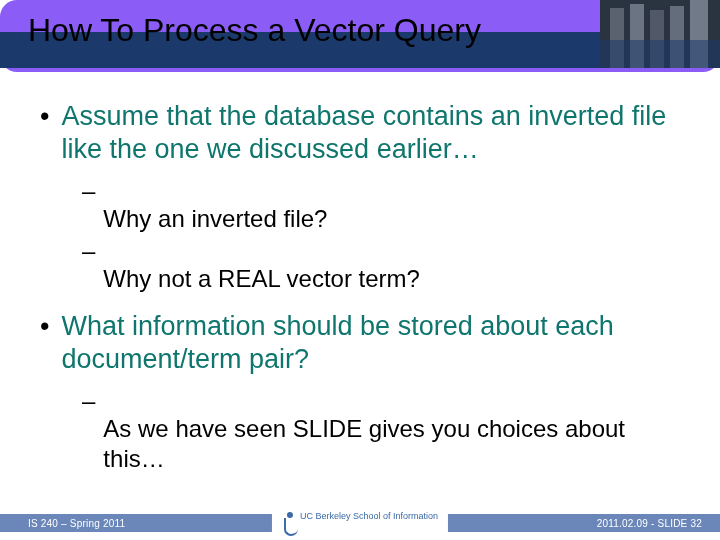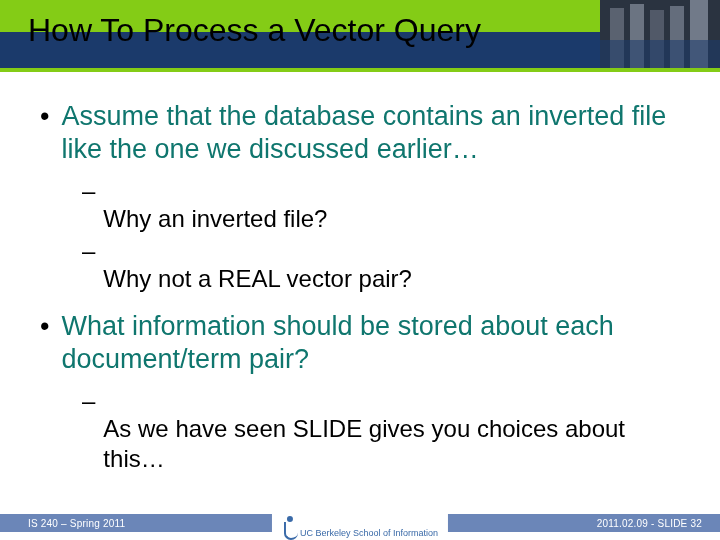--- a/index.html
+++ b/index.html
@@ -7,21 +7,22 @@
     width: 720px;
     height: 540px;
     font-family: Arial, Helvetica, sans-serif;
     background: #ffffff;
     position: relative;
     overflow: hidden;
   }
   .header {
     position: relative;
     height: 72px;
-    background: #84cc16;
+    background: #8b5cf6;
+    border-radius: 17px;
   }
   .header-bar {
     position: absolute;
     top: 32px;
     left: 0;
     right: 0;
     height: 36px;
     background: #1b3a6b;
   }
   .header-title {
@@ -104,21 +105,21 @@
   }
   .footer-left { letter-spacing: 0.2px; }
   .footer-right { letter-spacing: 0.2px; }
   .footer-logo {
     position: absolute;
     left: 50%;
     transform: translateX(-50%);
     bottom: 2px;
     height: 26px;
     display: flex;
-    align-items: flex-end;
+    align-items: flex-start;
     gap: 2px;
     background: #fff;
     padding: 0 10px;
     border-radius: 2px;
   }
   .footer-logo .mark {
     width: 16px;
     height: 22px;
     position: relative;
   }
@@ -177,21 +178,21 @@
   </div>
 
   <div class="gap-sm"></div>
 
   <div class="bullet-2">
     <div class="dash">–</div>
     <div class="txt">Why an inverted file?</div>
   </div>
   <div class="bullet-2">
     <div class="dash">–</div>
-    <div class="txt">Why not a REAL vector pair?</div>
+    <div class="txt">Why not a REAL vector term?</div>
   </div>
 
   <div class="gap-md"></div>
 
   <div class="bullet-1">
     <div class="dot">•</div>
     <div class="txt">What information should be stored about each document/term pair?</div>
   </div>
 
   <div class="gap-sm"></div>

